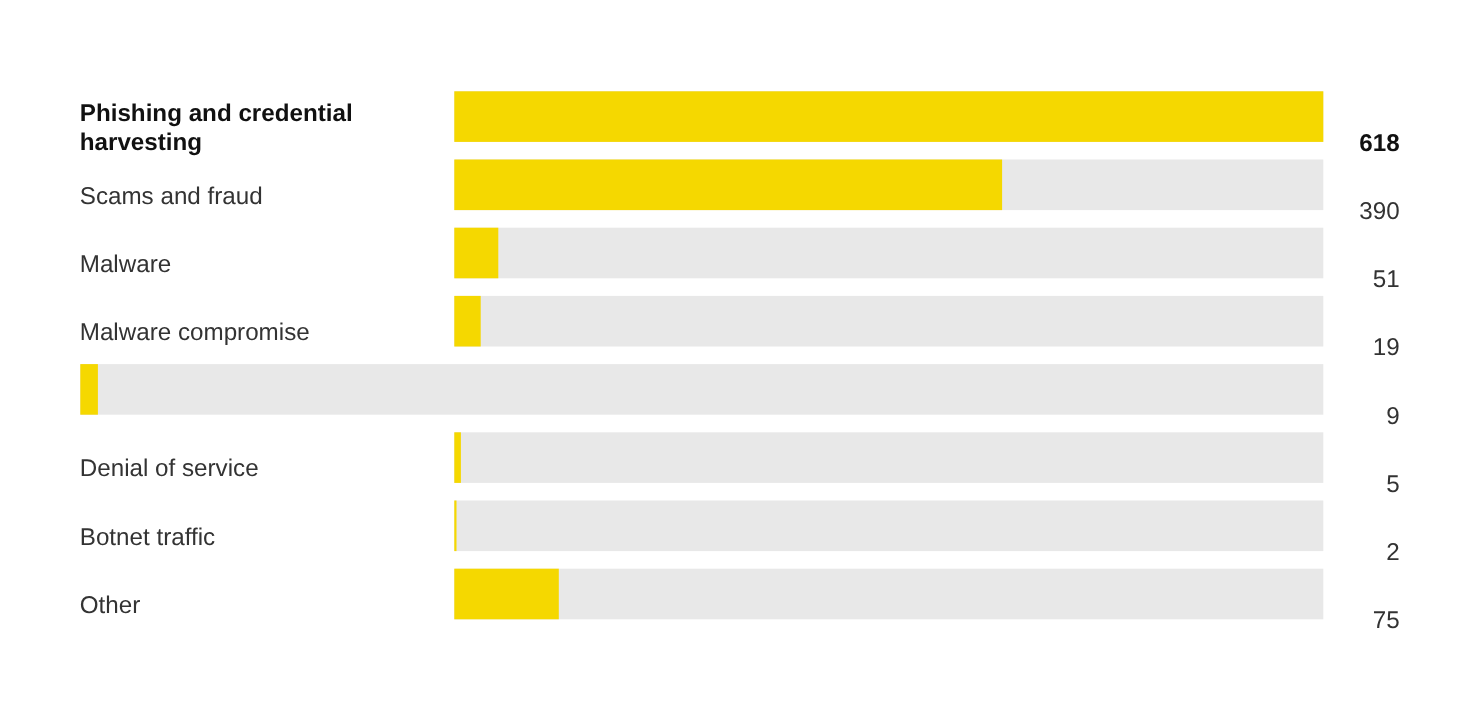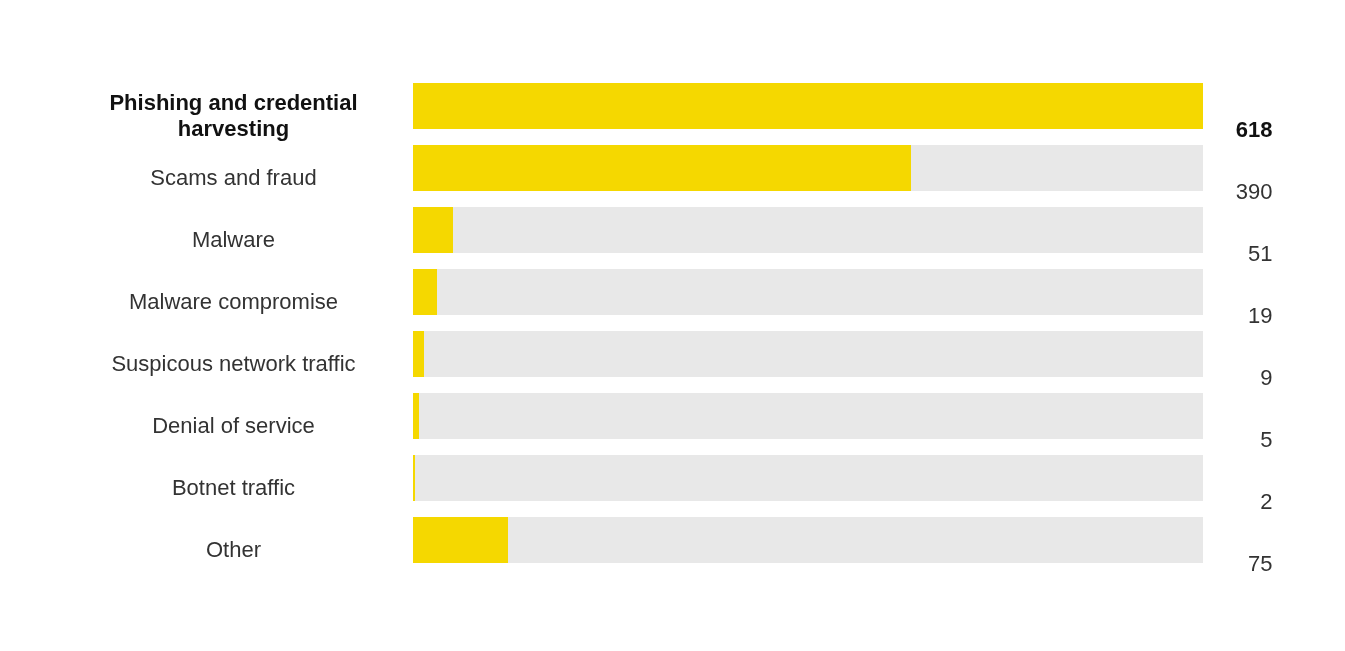--- a/index.html
+++ b/index.html
@@ -17,21 +17,21 @@
       padding: 20px 40px;
     }
     .bar-row {
       display: flex;
       align-items: center;
       margin-bottom: 6px;
       height: 56px;
     }
     .label {
       width: 340px;
-      text-align: center;
+      text-align: left;
       padding-right: 18px;
       font-size: 22px;
       color: #333;
       flex-shrink: 0;
       margin-top: 20px;
     }
     .label.bold {
       font-weight: bold;
       color: #111;
     }
@@ -89,21 +89,20 @@
       <div class="value">51</div>
     </div>
     <div class="bar-row">
       <div class="label">Malware compromise</div>
       <div class="bar-track">
         <div class="bar-fill" style="width: 3.07443%;"></div>
       </div>
       <div class="value">19</div>
     </div>
     <div class="bar-row">
-      <div class="label">Suspicous network traffic</div>
       <div class="bar-track">
         <div class="bar-fill" style="width: 1.45631%;"></div>
       </div>
       <div class="value">9</div>
     </div>
     <div class="bar-row">
       <div class="label">Denial of service</div>
       <div class="bar-track">
         <div class="bar-fill" style="width: 0.809061%;"></div>
       </div>

